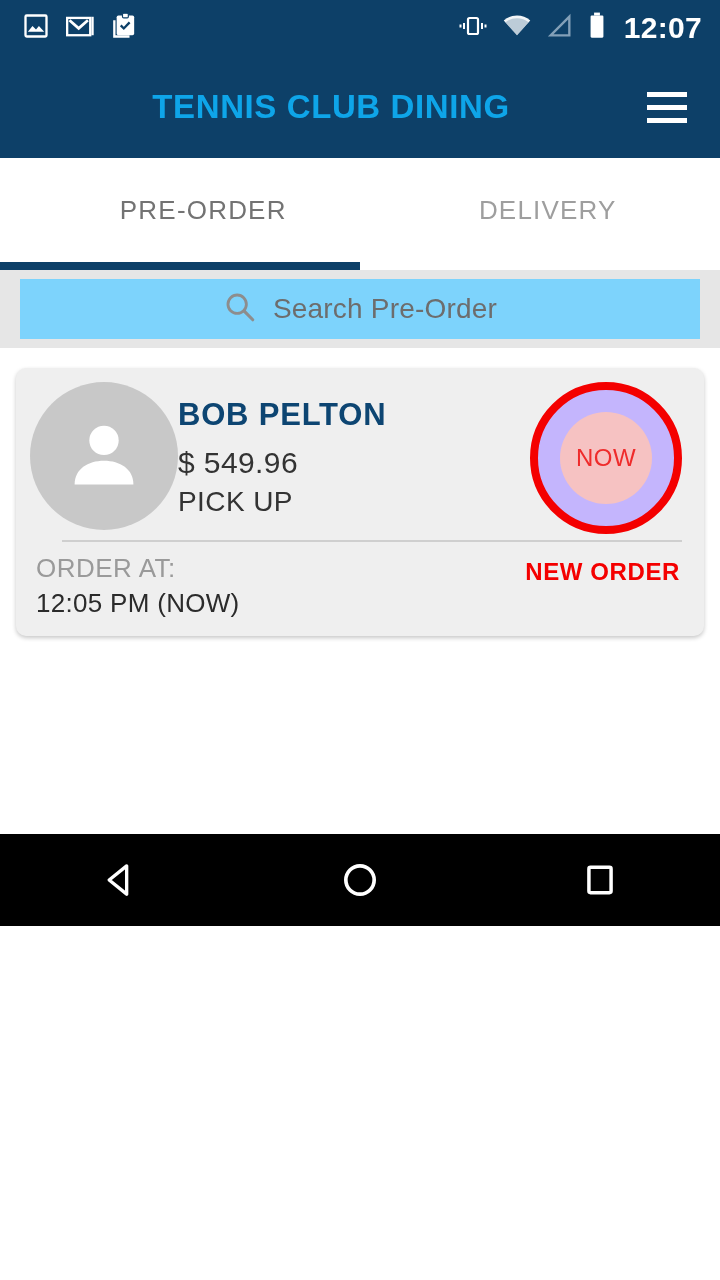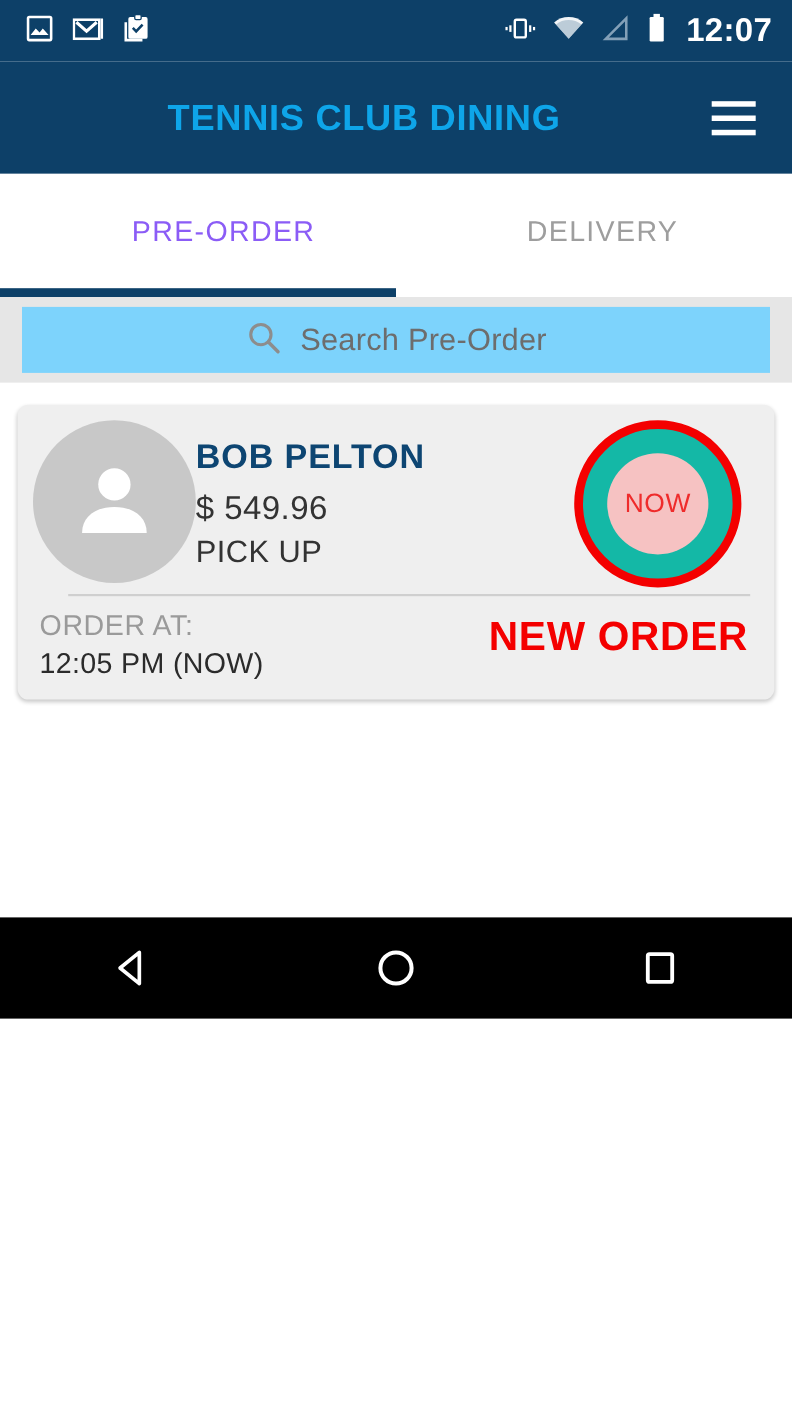--- a/index.html
+++ b/index.html
@@ -102,21 +102,21 @@
     flex: 1;
     display: flex;
     align-items: center;
     justify-content: center;
     cursor: pointer;
     position: relative;
     font-size: 26px;
     letter-spacing: 1.2px;
     padding-bottom: 8px;
   }
-  .tab.active { color: #8b5cf6; padding-left: 31px; }
+  .tab.active { color: #737373; padding-left: 31px; }
   .tab.inactive { color: #9e9e9e; }
   .tab-indicator {
     position: absolute;
     left: 0;
     bottom: 0;
     width: 360px;
     height: 8px;
     background: #0d4068;
   }
 
@@ -202,27 +202,27 @@
   .order-type {
     color: #333333;
     font-size: 28px;
     letter-spacing: 0.4px;
     line-height: 1.3;
   }
 
   
   .now-button {
     position: absolute;
-    right: 30px;
+    right: 22px;
     top: 14px;
     width: 152px;
     height: 152px;
     border-radius: 50%;
     border: 8px solid #f40000;
-    background: #14b8a6;
+    background: #c4b5fd;
     display: flex;
     align-items: center;
     justify-content: center;
     cursor: pointer;
   }
   .now-inner {
     width: 92px;
     height: 92px;
     border-radius: 50%;
     background: #f6c2c2;
@@ -258,21 +258,21 @@
     font-size: 26px;
     letter-spacing: 0.3px;
     line-height: 1.3;
     margin-top: 2px;
   }
   .new-order-badge {
     position: absolute;
     right: 24px;
     top: 16px;
     color: #f40000;
-    font-size: 37px;
+    font-size: 24px;
     font-weight: bold;
     letter-spacing: 0.6px;
   }
 
   
   .nav-bar {
     position: absolute;
     bottom: 0; left: 0;
     width: 720px;
     height: 92px;

